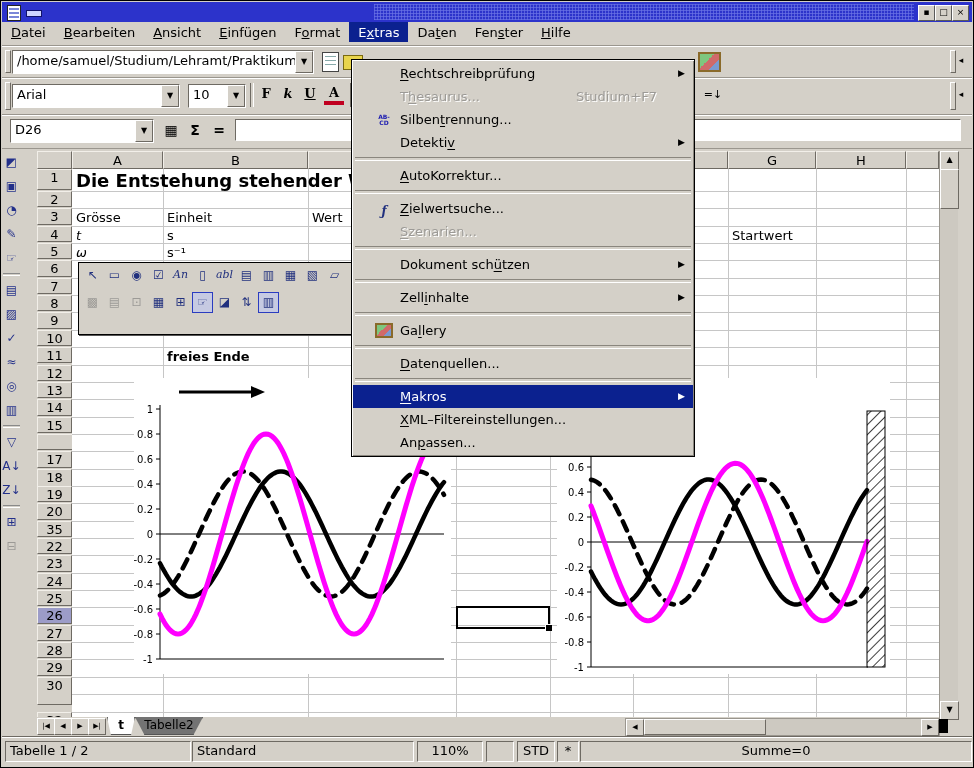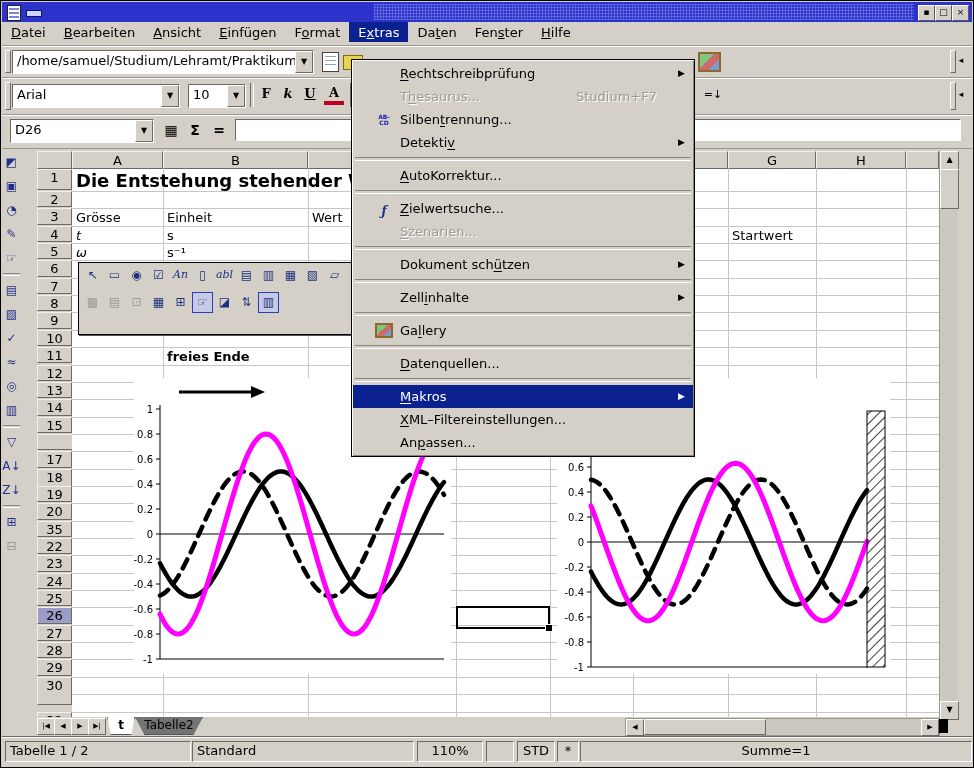--- a/index.html
+++ b/index.html
@@ -399,21 +399,21 @@
     <span style="position:absolute;left:902px;top:2px;width:9px;height:14px;background:#000"></span>
   </div>
 
   <div id="statusbar" class="abs">
     <span class="sfield" style="left:3px;width:176px">Tabelle 1 / 2</span>
     <span class="sfield" style="left:190px;width:212px">Standard</span>
     <span class="sfield" style="left:415px;width:56px;text-align:center">110%</span>
     <span class="sfield" style="left:484px;width:18px"></span>
     <span class="sfield" style="left:515px;width:28px;text-align:center">STD</span>
     <span class="sfield" style="left:555px;width:12px;text-align:center">*</span>
-    <span class="sfield" style="left:578px;width:382px;text-align:center">Summe=1</span>
+    <span class="sfield" style="left:578px;width:382px;text-align:center">Summe=0</span>
   </div>
 
   <div id="floattb" class="abs">
     <div class="frow" id="frow1"><span class="fic">↖</span><span class="fic">▭</span><span class="fic">◉</span><span class="fic">☑</span><span class="fic lab">An</span><span class="fic">▯</span><span class="fic lab">abl</span><span class="fic">▤</span><span class="fic">▥</span><span class="fic">▦</span><span class="fic">▧</span><span class="fic">▱</span></div>
     <div class="frow" id="frow2"><span class="fic dis">▩</span><span class="fic dis">▤</span><span class="fic dis">⊡</span><span class="fic">▦</span><span class="fic">⊞</span><span class="fic pressed">☞</span><span class="fic">◪</span><span class="fic">⇅</span><span class="fic pressed">▥</span></div>
   </div>
 
   <div id="extrasmenu" class="menu abs">
       <div class="mi"><span><u>R</u>echtschreibprüfung</span><span class="arr">▶</span></div>
       <div class="mi dis"><span>T<u>h</u>esaurus...</span><span class="sc">Studium+F7</span></div>

